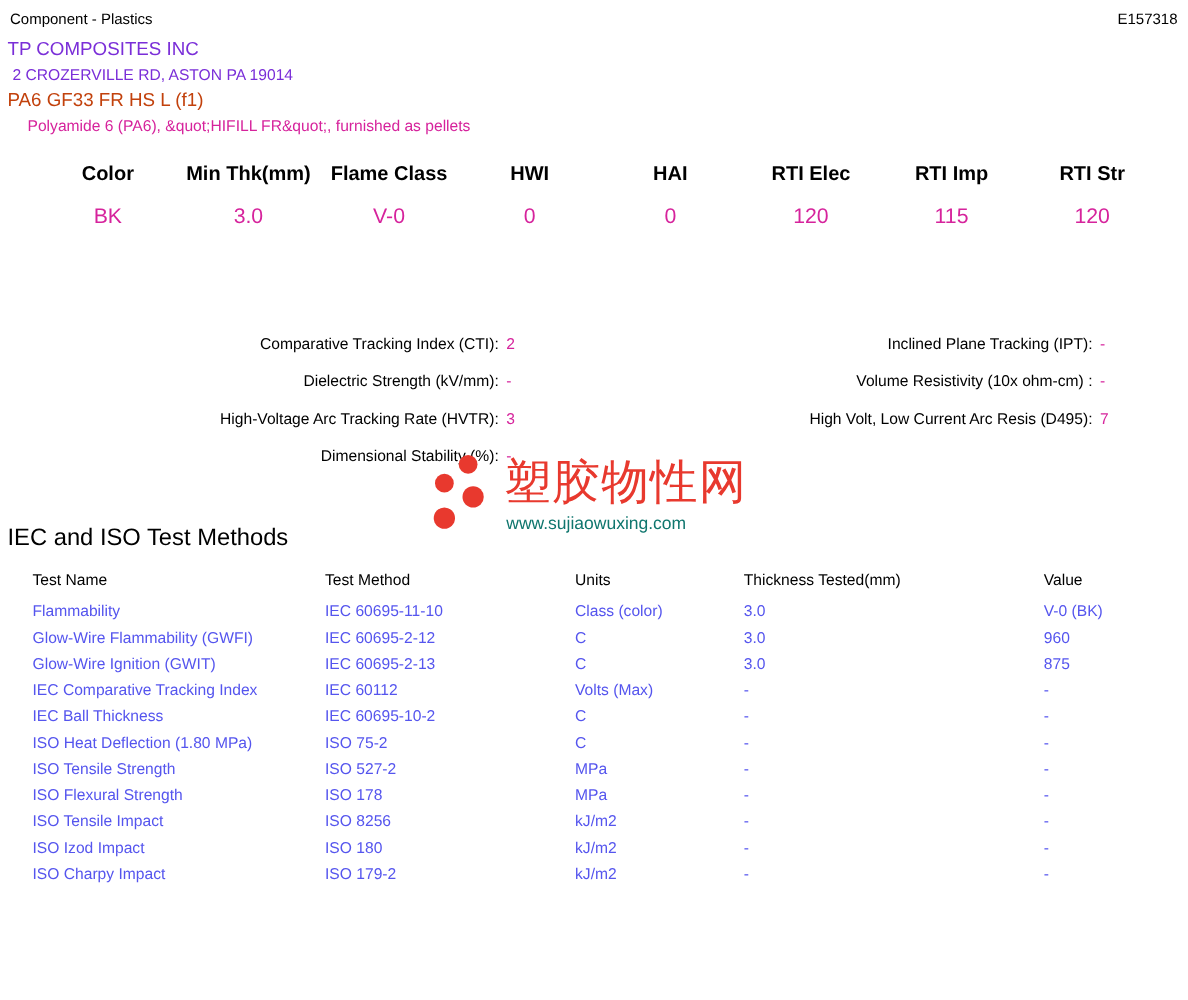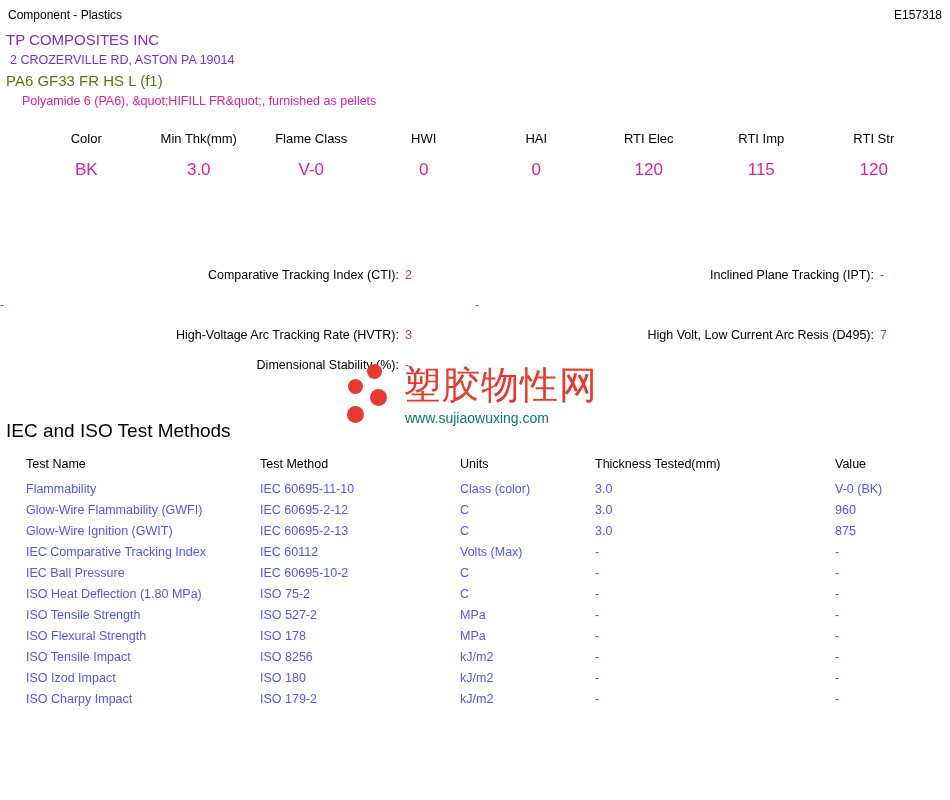--- a/index.html
+++ b/index.html
@@ -49,21 +49,21 @@
     top: 53px;
     left: 10px;
     font-size: 12.5px;
     color: #7a2ed8;
   }
   .material {
     position: absolute;
     top: 72px;
     left: 6px;
     font-size: 15px;
-    color: #4d7c0f;
+    color: #c2410c;
   }
   .descr {
     position: absolute;
     top: 94px;
     left: 10px;
     font-size: 12.5px;
     color: #d6239c;
     margin-left: 12px;
   }
 
@@ -73,23 +73,24 @@
     top: 131px;
     left: 30px;
     width: 900px;
     display: flex;
   }
   .prop-col {
     flex: 1 1 0;
     text-align: center;
   }
   .prop-col .p-label {
-    font-size: 13px;
+    font-size: 16px;
     color: #000000;
     white-space: nowrap;
+    font-weight: bold;
   }
   .prop-col .p-value {
     margin-top: 14px;
     font-size: 17px;
     color: #d6239c;
     white-space: nowrap;
   }
 
   
   .elec-block {
@@ -258,23 +259,25 @@
         <div class="e-value">2</div>
       </div>
       <div class="elec-cell right">
         <div class="e-label">Inclined Plane Tracking (IPT):</div>
         <div class="e-value">-</div>
       </div>
     </div>
 
     <div class="elec-line">
       <div class="elec-cell left">
+        <div class="e-label">Dielectric Strength (kV/mm):</div>
         <div class="e-value">-</div>
       </div>
       <div class="elec-cell right">
+        <div class="e-label">Volume Resistivity (10x ohm-cm) :</div>
         <div class="e-value">-</div>
       </div>
     </div>
 
     <div class="elec-line">
       <div class="elec-cell left">
         <div class="e-label">High-Voltage Arc Tracking Rate (HVTR):</div>
         <div class="e-value">3</div>
       </div>
       <div class="elec-cell right">
@@ -342,21 +345,21 @@
         <td>875</td>
       </tr>
       <tr>
         <td>IEC Comparative Tracking Index</td>
         <td>IEC 60112</td>
         <td>Volts (Max)</td>
         <td>-</td>
         <td>-</td>
       </tr>
       <tr>
-        <td>IEC Ball Pressure</td>
+        <td>IEC Ball Thickness</td>
         <td>IEC 60695-10-2</td>
         <td>C</td>
         <td>-</td>
         <td>-</td>
       </tr>
       <tr>
         <td>ISO Heat Deflection (1.80 MPa)</td>
         <td>ISO 75-2</td>
         <td>C</td>
         <td>-</td>

